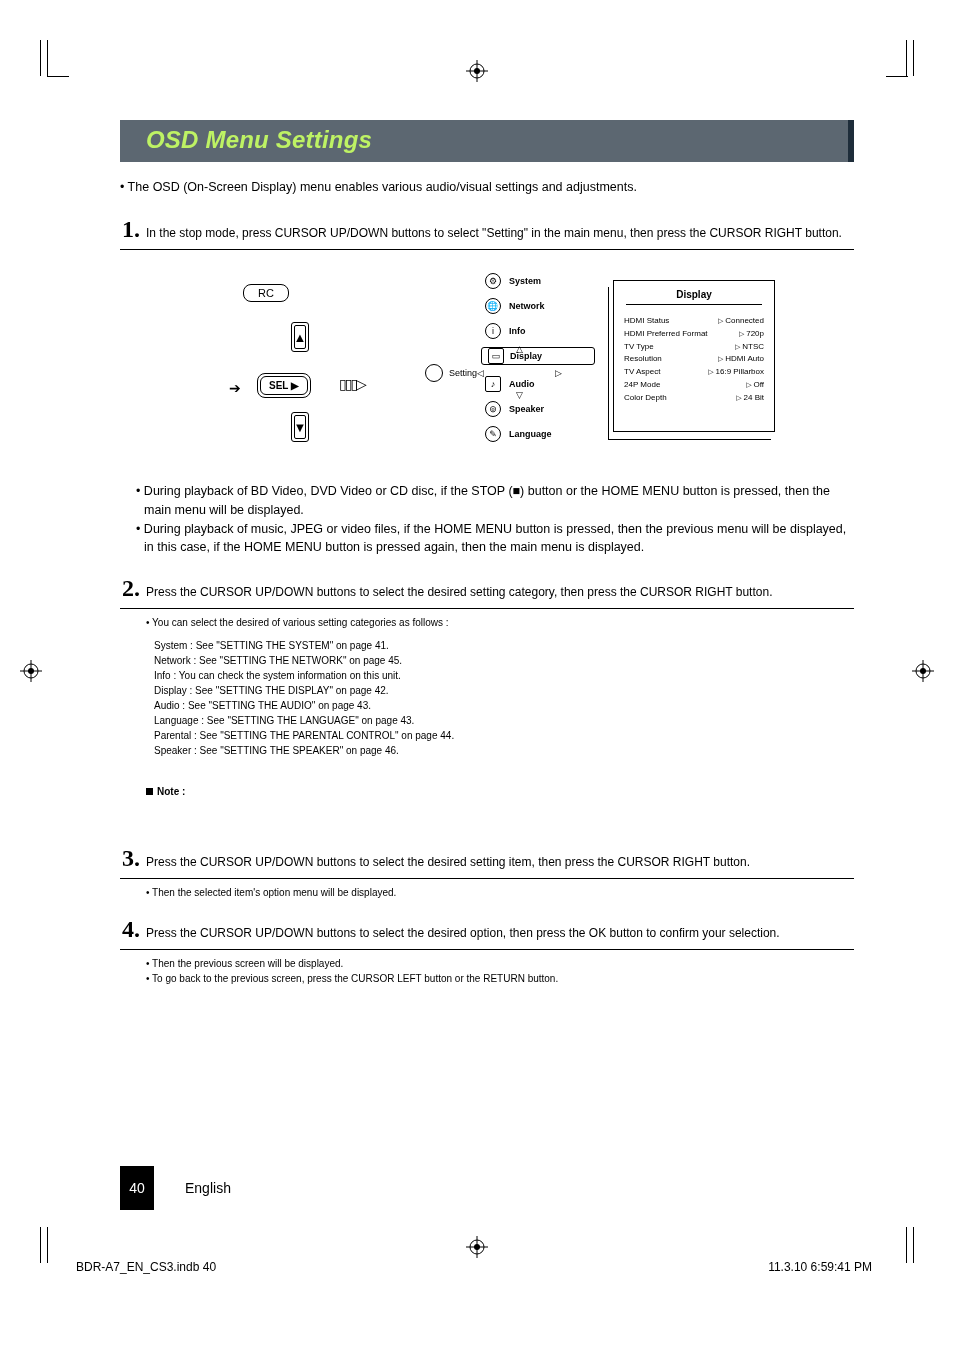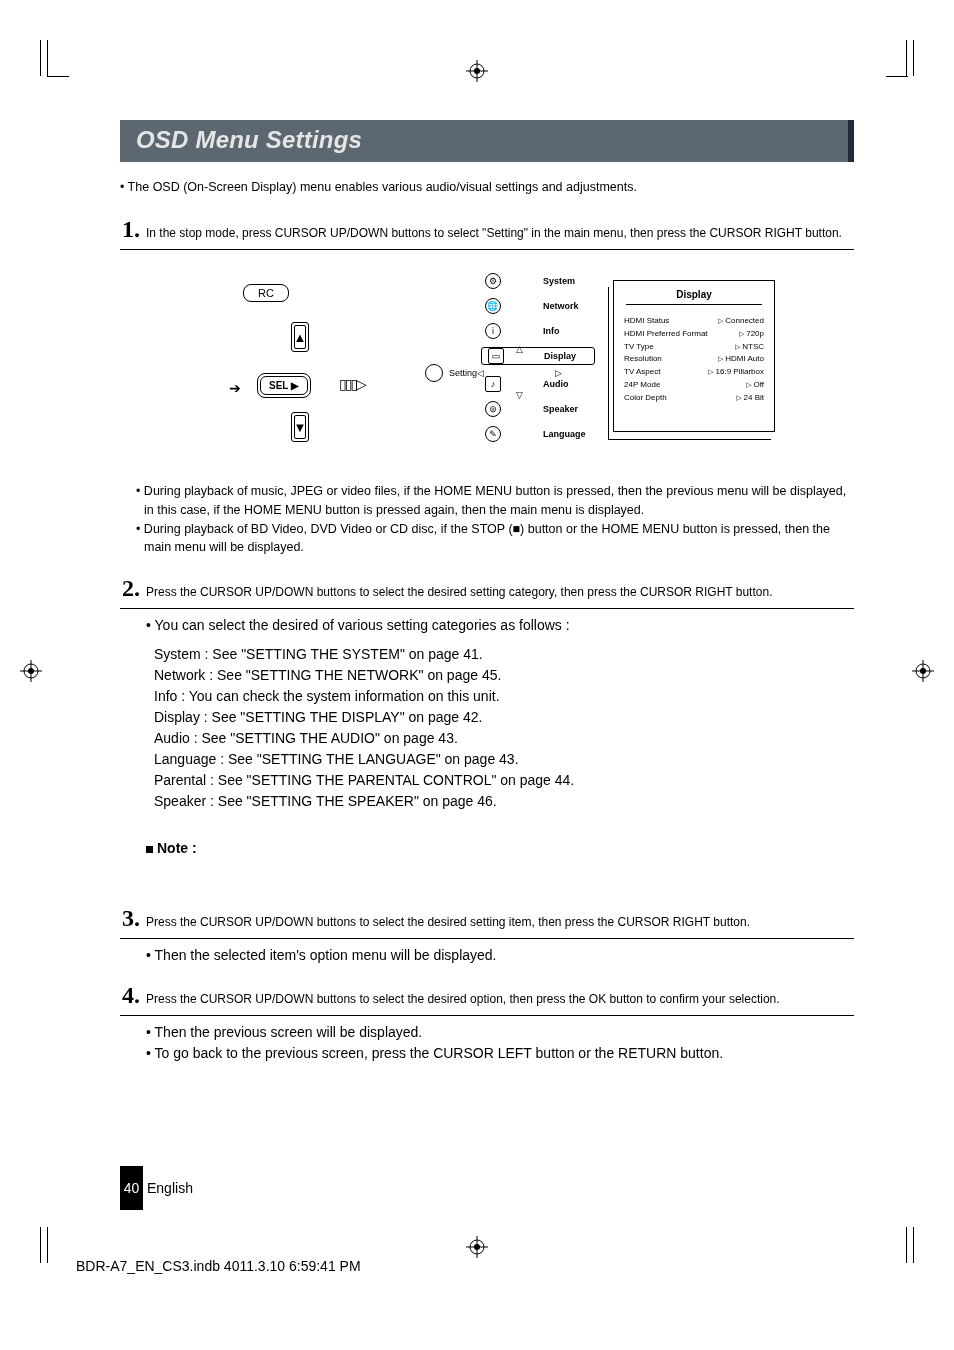--- a/index.html
+++ b/index.html
@@ -32,22 +32,22 @@
   .page {
     position: absolute;
     top: 120px;
     left: 120px;
     right: 100px;
     bottom: 140px;
   }
 
   .title-bar {
     background: #5c6771;
-    color: #e5e5e5;
-    padding: 6px 14px 8px 16px;
+    color: #bef264;
+    padding: 6px 14px 8px 26px;
     border-right: 6px solid #1e2d3a;
     margin-bottom: 18px;
   }
   .title-bar span {
     font-style: italic;
     font-weight: bold;
     font-size: 24px;
     letter-spacing: 0.2px;
   }
 
@@ -67,21 +67,21 @@
     margin-right: 4px;
     margin-left: 2px;
   }
   .step-text {
     font-size: 12px;
     line-height: 1.45;
     margin-left: 2px;
   }
   .step-body {
     padding-left: 26px;
-    font-size: 14px;
+    font-size: 10px;
     line-height: 1.5;
   }
   .step-body .bullet { margin-top: 6px; }
   .step-body .refs { margin-top: 8px; padding-left: 8px; }
   .step-body .refs div { line-height: 1.5; }
 
   .note-label { margin-top: 26px; font-weight: bold; }
   .sm-black-sq { display:inline-block; width:7px; height:7px; background:#000; margin-right:4px; vertical-align: 0px; }
 
   
@@ -100,21 +100,21 @@
   .sel-btn { position:absolute; border:1.5px solid #000; border-radius:6px; padding:3px 8px; font-size:10px; font-weight:bold; }
   .sel-btn::before { content:''; position:absolute; inset:-4px; border:1px solid #000; border-radius:8px; }
   .big-arrow { position:absolute; font-size:14px; }
   .triple { position:absolute; font-size:14px; letter-spacing:-2px; }
 
   .osd-fig { width: 360px; height: 200px; position: relative; font-size:9px; }
   .menu-col { position:absolute; left:70px; top:4px; width:110px; }
   .menu-item { display:flex; align-items:center; gap:8px; margin-bottom:7px; height:18px; }
   .menu-item .ico { width:16px; height:16px; border:1px solid #000; border-radius:50%; display:flex; align-items:center; justify-content:center; font-size:9px; }
   .menu-item .ico.sq { border-radius:2px; }
-  .menu-item .lbl { font-weight:bold;margin-left:34px; }
+  .menu-item .lbl { font-weight:bold; }
   .menu-sel { border:1px solid #000; border-radius:3px; padding:3px 14px 3px 6px; display:flex; align-items:center; gap:6px; }
   .side-ico { position:absolute; left:10px; top:96px; display:flex; align-items:center; gap:6px; }
   .side-ico .ico { width:18px; height:18px; border:1px solid #000; border-radius:50%; }
   .nav-tri { position:absolute; font-size:9px; }
   .panel {
     position:absolute; right:0; top:12px; width:162px; height:152px;
     border:1px solid #000;
   }
   .panel::before {
     content:''; position:absolute; left:-6px; top:6px; width:162px; height:152px;
@@ -126,29 +126,29 @@
   .panel-rows .row { display:flex; justify-content:space-between; align-items:center; line-height:1.6;gap:12px; }
   .panel-rows .val::before { content:'▷ '; font-size:7px; }
 
   .post-fig-notes { font-size: 12.5px; line-height: 1.5; padding-left: 4px; margin-bottom: 18px; }
   .post-fig-notes div { text-indent: -8px; padding-left: 20px; }
 
   .page-foot {
     position: absolute; left: 0; bottom: 0; display:flex; align-items:center;
   }
   .page-num-box {
-    background:#000; color:#fff; width:23px; height:44px;
+    background:#000; color:#fff; width:34px; height:44px;
     display:flex; align-items:center; justify-content:center; font-size:14px;
-    margin-right: 4px;
+    margin-right: 31px;
   }
   .eng { font-size: 14px; }
 
   .foot-meta {
     position:absolute; bottom: -64px; left: -44px; right: -18px;
-    display:flex; font-size:14px;
+    display:flex; justify-content:space-between; font-size:12px;
   }
 </style>
 </head>
 <body>
 
 <div class="crop-mark tl"><span class="v"></span><span class="v" style="margin-left:6px"></span><span class="h"></span></div>
 <div class="crop-mark tr"><span class="h"></span><span class="v" style="margin-left:-1px"></span><span class="v" style="margin-left:6px"></span></div>
 <div class="crop-mark bl"><span class="v"></span><span class="v" style="margin-left:6px"></span></div>
 <div class="crop-mark br"><span class="v"></span><span class="v" style="margin-left:6px"></span></div>
 
@@ -286,22 +286,22 @@
           <div class="row">
               <span>Color Depth</span>
               <span class="val">24 Bit</span>
             </div>
         </div>
       </div>
     </div>
   </div>
 
   <div class="post-fig-notes">
+    <div>• During playback of BD Video, DVD Video or CD disc, if the STOP (■) button or the HOME MENU button is pressed, then the main menu will be displayed.</div>
     <div>• During playback of music, JPEG or video files, if the HOME MENU button is pressed, then the previous menu will be displayed, in this case, if the HOME MENU button is pressed again, then the main menu is displayed.</div>
-    <div>• During playback of BD Video, DVD Video or CD disc, if the STOP (■) button or the HOME MENU button is pressed, then the main menu will be displayed.</div>
   </div>
 
   <div class="step">
     <div class="step-head">
       <span class="step-num">2.</span>
       <span class="step-text">Press the CURSOR UP/DOWN buttons to select the desired setting category, then press the CURSOR RIGHT button.</span>
     </div>
     <div class="step-body">
       <div class="bullet">• You can  select the desired of various setting categories as follows :</div>
       <div class="refs">

